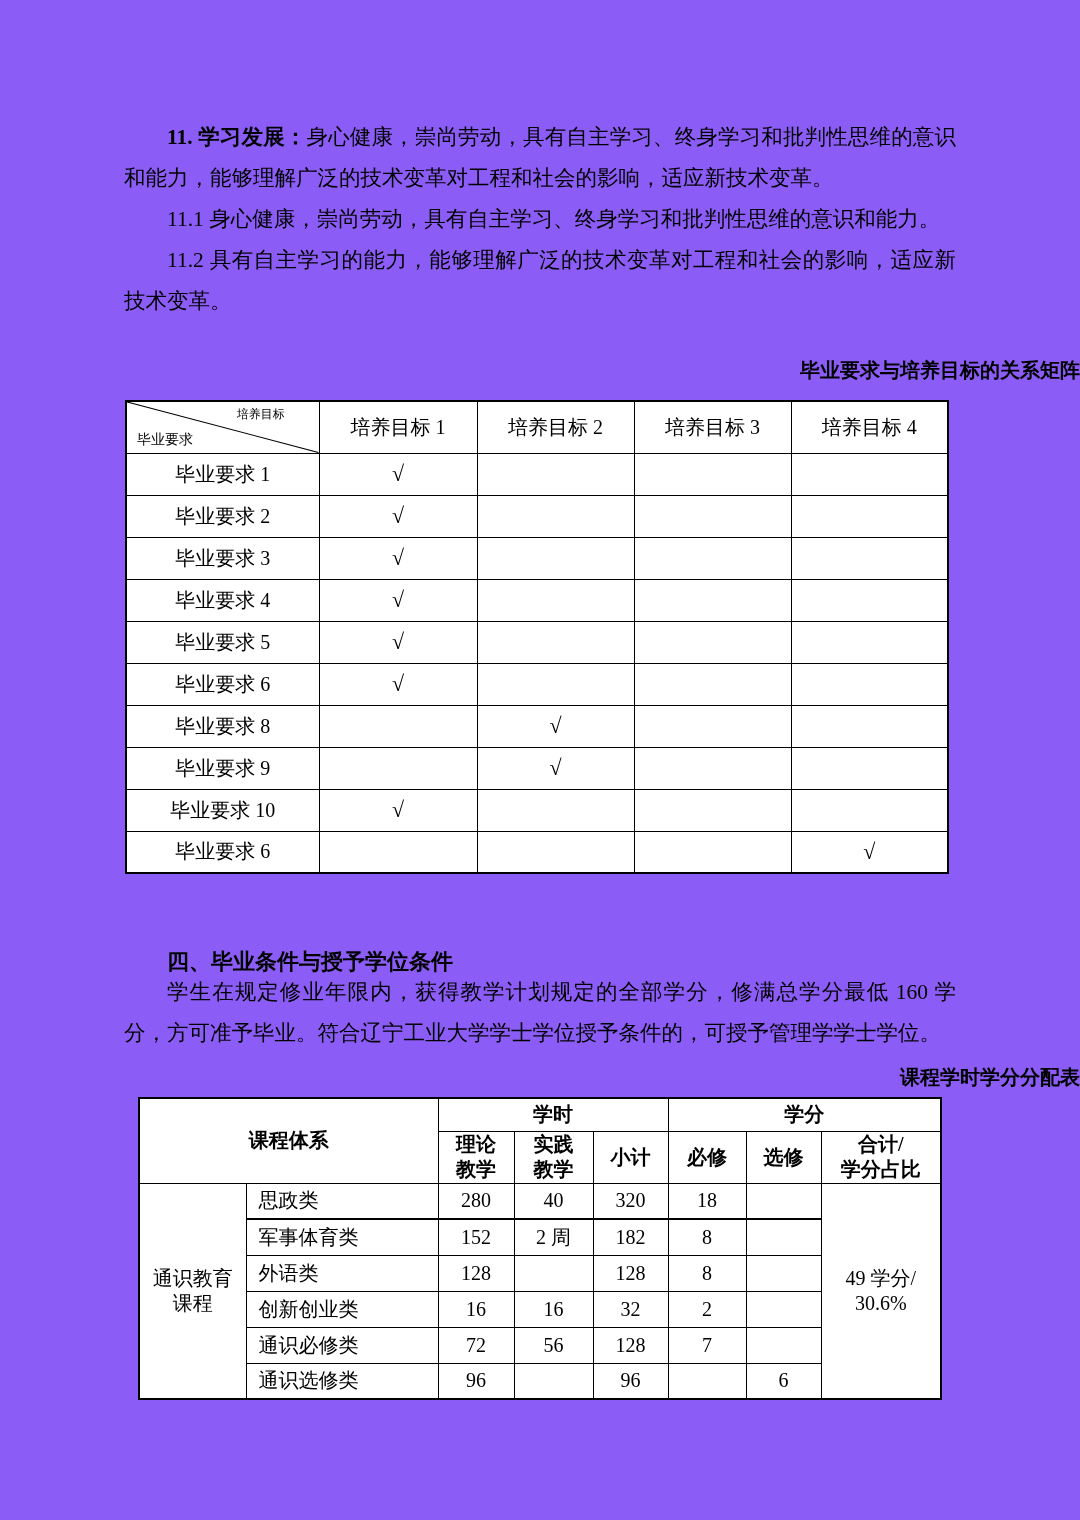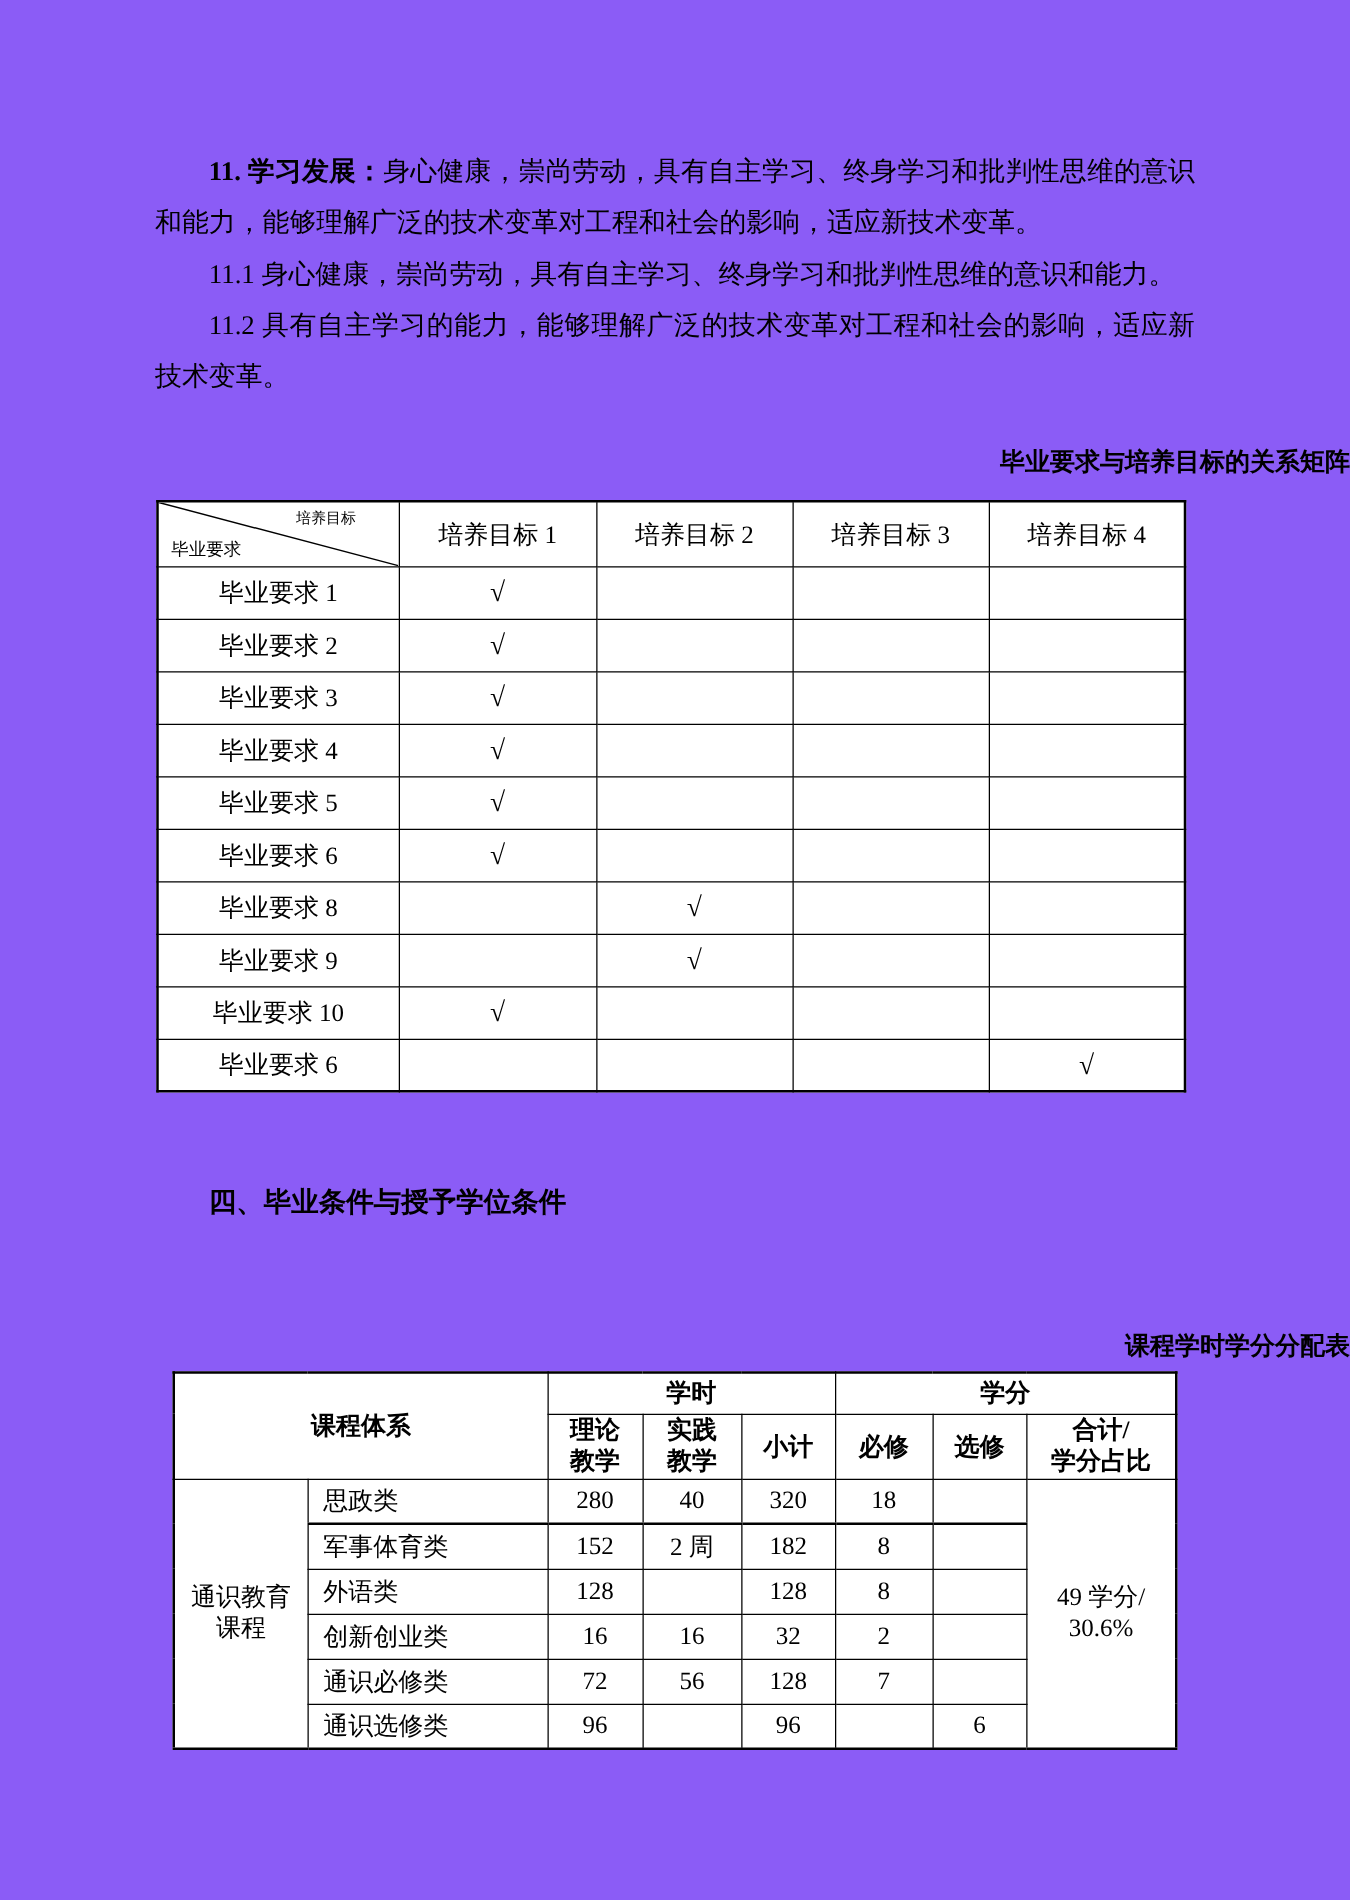--- a/index.html
+++ b/index.html
@@ -149,20 +149,23 @@
         <td>毕业要求 6</td>
         <td class="mark"></td>
         <td class="mark"></td>
         <td class="mark"></td>
         <td class="mark">√</td>
       </tr>
     </tbody>
   </table>
 
   <div class="abs sec-heading" style="left:167px; top:933px;">四、毕业条件与授予学位条件</div>
+  <div class="abs doc-text" style="left:124px; top:972px; width:832px;">
+    <p>学生在规定修业年限内，获得教学计划规定的全部学分，修满总学分最低 160 学分，方可准予毕业。符合辽宁工业大学学士学位授予条件的，可授予管理学学士学位。</p>
+  </div>
 
   <div class="center-title" style="top:1064px;">课程学时学分分配表</div>
 
   <table class="doc-table t2">
     <colgroup>
       <col style="width:107px">
         <col style="width:192px">
         <col style="width:76px">
         <col style="width:79px">
         <col style="width:75px">

